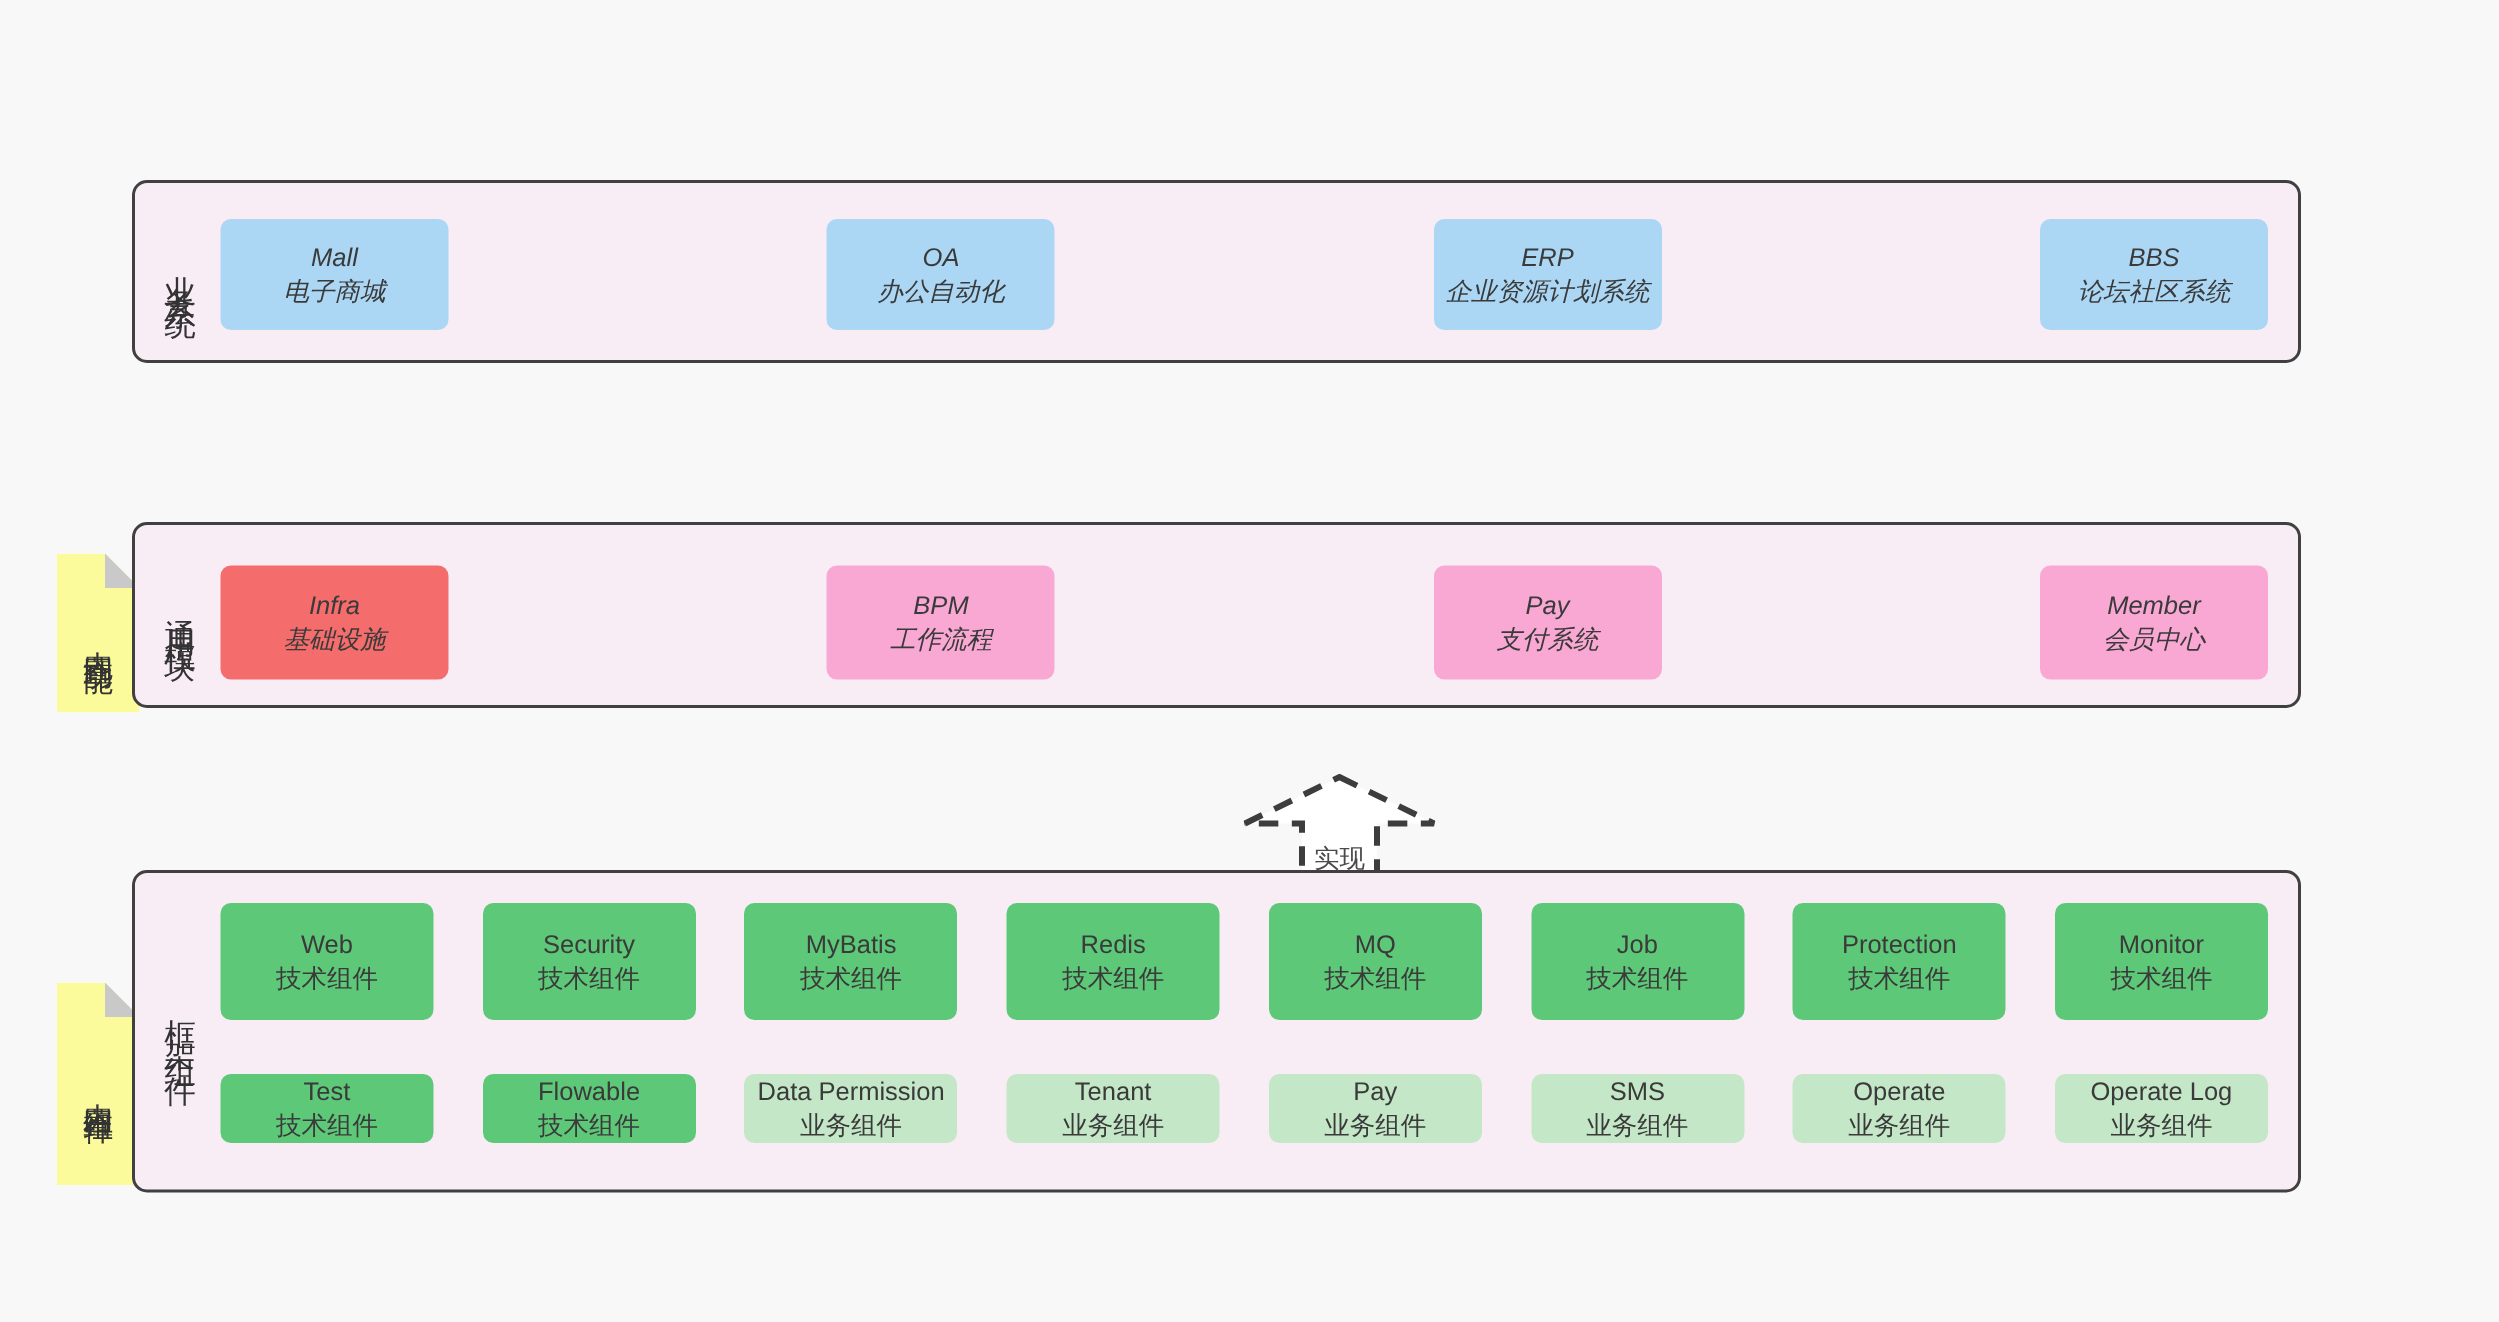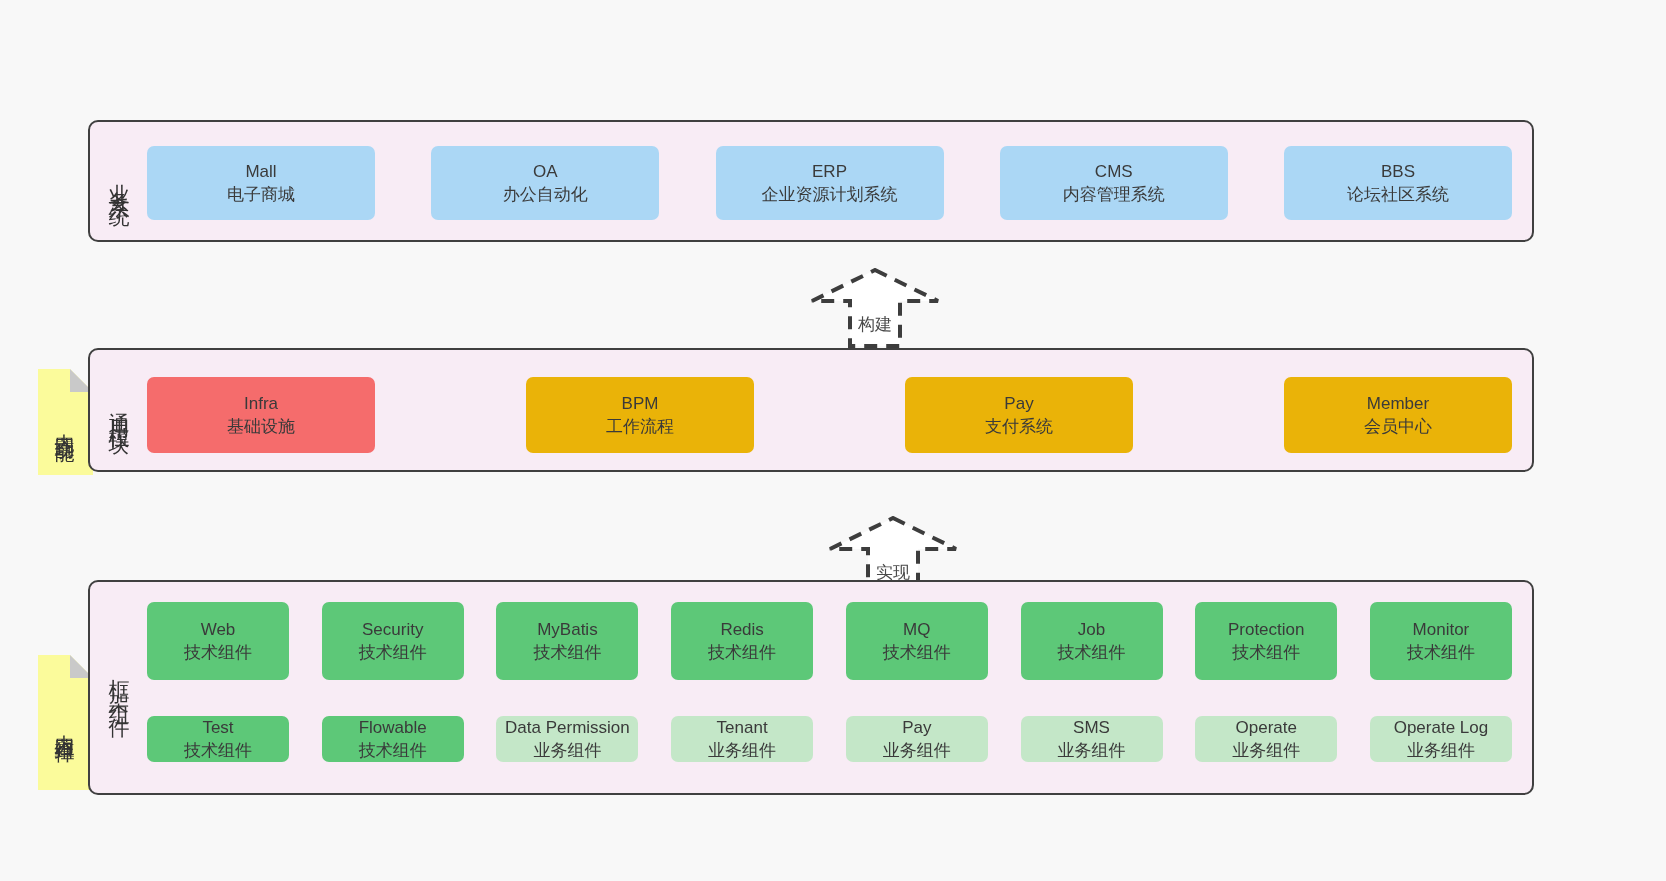--- a/index.html
+++ b/index.html
@@ -48,25 +48,25 @@
   .panel-components .row-0{top:20px;height:78px;}
   .panel-components .row-1{top:118px;height:78px;align-items:center;}
 
   
   .box{
     display:flex;flex-direction:column;align-items:center;justify-content:center;
     border-radius:7px;
     font-size:17px;line-height:23px;color:#3a3a3a;
     text-align:center;
   }
-  .panel-business .box,.panel-modules .box{width:228px;}
+  .panel-business .box,.panel-modules .box{width:152px;font-style:italic;}
   .panel-components .box{width:142px;}
   .v-blue{background:#abd7f5;}
   .v-red{background:#f56c6c;}
-  .v-pink{background:#eab308;}
+  .v-pink{background:#f9a8d4;}
   .v-green{background:#5dc878;}
   .v-lightgreen{background:#c4e7c8;}
 
   
   .sticky{
     position:absolute;left:38px;width:55px;z-index:1;
   }
   .sticky-modules{top:369px;height:106px;}
   .sticky-components{top:655px;height:135px;}
   .sticky .paper{
@@ -131,37 +131,27 @@
           </div>
           <div class="box v-blue">
             <span>OA</span>
             <span>办公自动化</span>
           </div>
           <div class="box v-blue">
             <span>ERP</span>
             <span>企业资源计划系统</span>
           </div>
           <div class="box v-blue">
-            <span>CMS</span>
-            <span>内容管理系统</span>
-          </div>
-          <div class="box v-blue">
             <span>BBS</span>
             <span>论坛社区系统</span>
           </div>
         </div>
     </div>
   </div>
 
-  <div class="arrow arrow-build">
-    <svg viewBox="0 0 140 80">
-      <polygon points="70,2 133,33 95,33 95,78 45,78 45,33 7,33"></polygon>
-    </svg>
-    <div class="arrow-label"><span>构建</span></div>
-  </div>
 
   <div class="panel panel-modules">
     <div class="panel-label">通用模块</div>
     <div class="rows" style="top:0;height:100%;">
       <div class="row row-0">
           <div class="box v-red">
             <span>Infra</span>
             <span>基础设施</span>
           </div>
           <div class="box v-pink">

